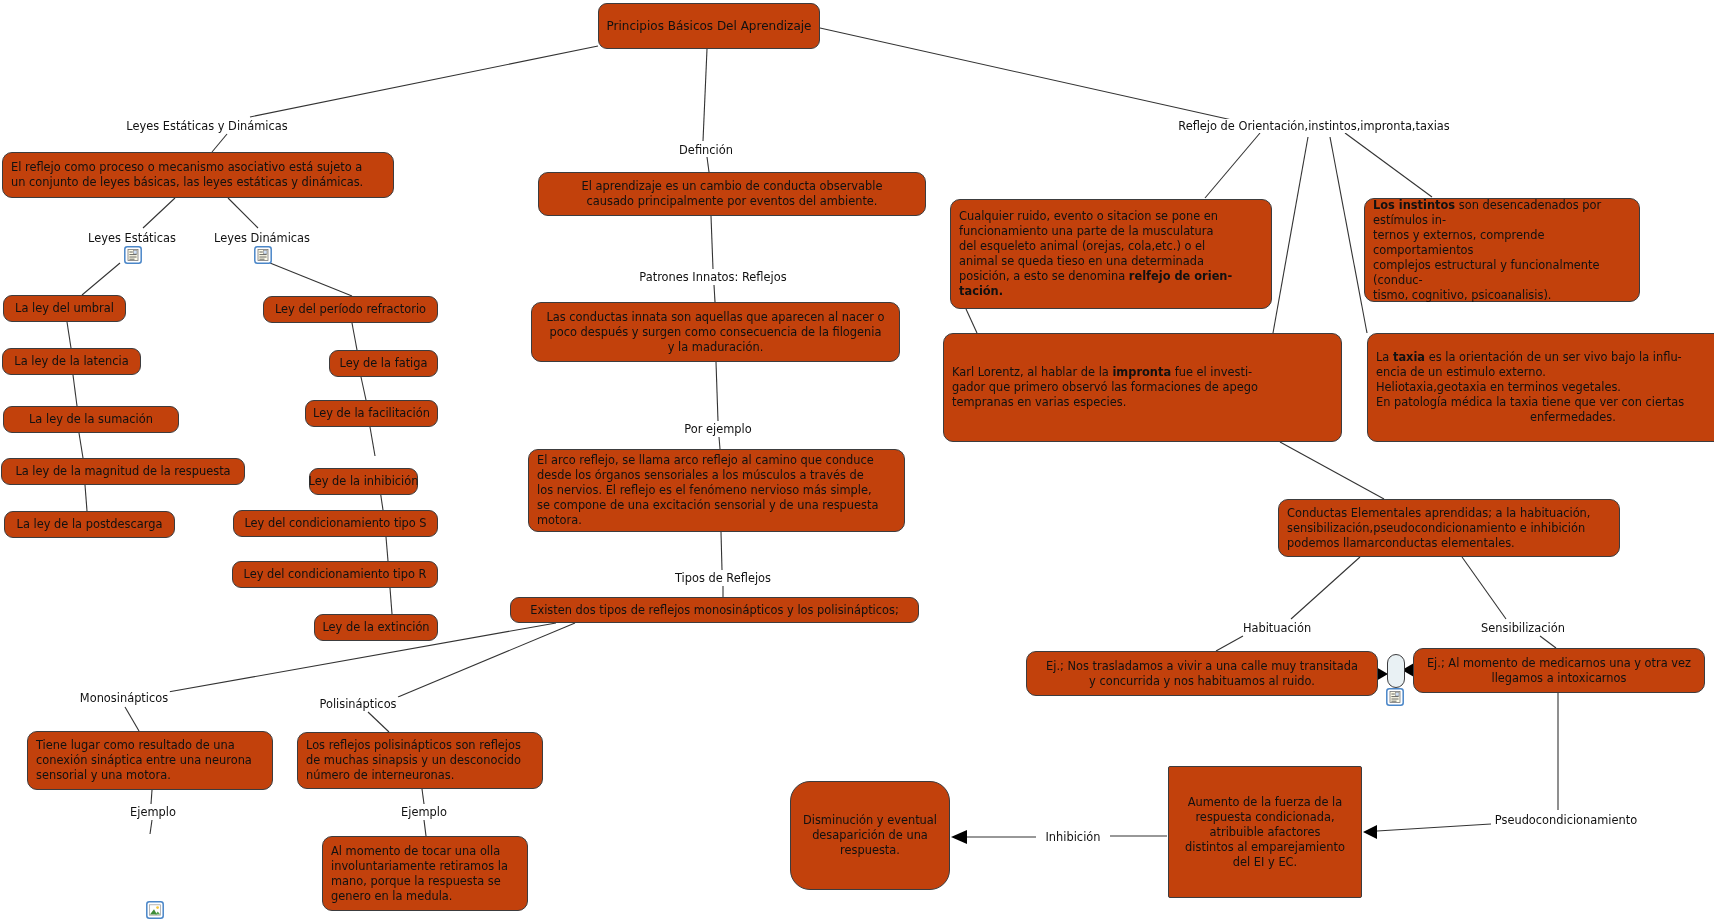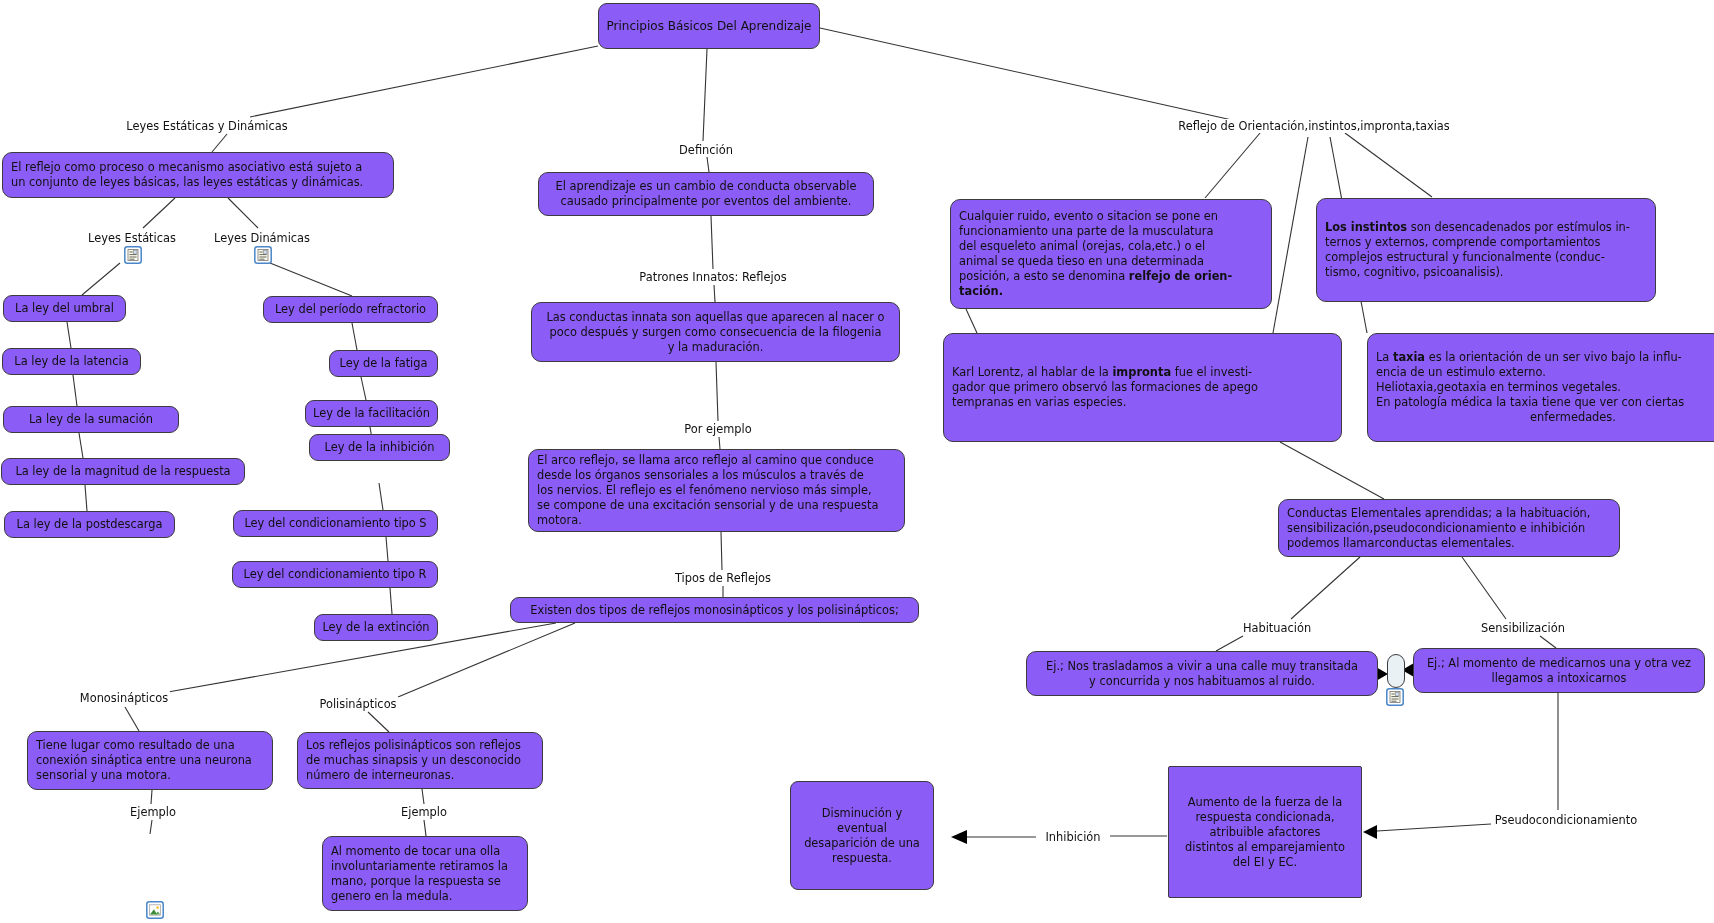--- a/index.html
+++ b/index.html
@@ -1,19 +1,19 @@
 <!DOCTYPE html>
 <html><head>
 <meta charset="utf-8">
 <style>
   html,body{margin:0;padding:0;background:#fff;}
   #canvas{position:relative;width:1714px;height:923px;background:#ffffff;overflow:hidden;
           font-family:"DejaVu Sans",sans-serif;color:#111;}
   svg.edges{position:absolute;left:0;top:0;z-index:0;}
-  .node{position:absolute;z-index:1;background:#8b5cf6;border:1.4px solid #3c3c3e;border-radius:10px;
+  .node{position:absolute;z-index:1;background:#c2410c;border:1.4px solid #3c3c3e;border-radius:10px;
         box-sizing:border-box;display:flex;flex-direction:column;justify-content:center;
         font-size:11.4px;line-height:15px;white-space:pre-line;padding:2px 8px;}
   .node.center{text-align:center;align-items:center;}
   .node.left{text-align:left;align-items:flex-start;}
   .node.one-line{white-space:nowrap;text-align:center;align-items:center;padding:0 4px;border-radius:9px;}
   .cline{display:block;width:100%;text-align:center;}
   .label{position:absolute;z-index:2;transform:translate(-50%,-50%);font-size:11.4px;line-height:14px;
          white-space:nowrap;background:#fff;padding:0 2px;}
   .pill{position:absolute;z-index:1;background:#e9f1f4;border:1.4px solid #3c3c3e;border-radius:9px;}
   .icon{position:absolute;z-index:3;width:18px;height:18px;}
@@ -105,26 +105,26 @@
   <div class="node left" style="left:2px;top:152px;width:392px;height:46px">El reflejo como proceso o mecanismo asociativo está sujeto a
 un conjunto de leyes básicas, las leyes estáticas y dinámicas.</div>
   <div class="node one-line" style="left:3px;top:295px;width:123px;height:27px">La ley del umbral</div>
   <div class="node one-line" style="left:2px;top:348px;width:139px;height:27px">La ley de la latencia</div>
   <div class="node one-line" style="left:3px;top:406px;width:176px;height:27px">La ley de la sumación</div>
   <div class="node one-line" style="left:1px;top:458px;width:244px;height:27px">La ley de la magnitud de la respuesta</div>
   <div class="node one-line" style="left:4px;top:511px;width:171px;height:27px">La ley de la postdescarga</div>
   <div class="node one-line" style="left:263px;top:296px;width:175px;height:27px">Ley del período refractorio</div>
   <div class="node one-line" style="left:329px;top:350px;width:109px;height:27px">Ley de la fatiga</div>
   <div class="node one-line" style="left:305px;top:400px;width:133px;height:27px">Ley de la facilitación</div>
-  <div class="node one-line" style="left:309px;top:434px;width:141px;height:27px">Ley de la inhibición</div>
+  <div class="node one-line" style="left:309px;top:468px;width:109px;height:27px">Ley de la inhibición</div>
   <div class="node one-line" style="left:233px;top:510px;width:205px;height:27px">Ley del condicionamiento tipo S</div>
   <div class="node one-line" style="left:232px;top:561px;width:206px;height:27px">Ley del condicionamiento tipo R</div>
   <div class="node one-line" style="left:314px;top:614px;width:124px;height:27px">Ley de la extinción</div>
 
-  <div class="node center" style="left:538px;top:172px;width:336px;height:44px">El aprendizaje es un cambio de conducta observable
+  <div class="node center" style="left:538px;top:172px;width:388px;height:44px">El aprendizaje es un cambio de conducta observable
 causado principalmente por eventos del ambiente.</div>
   <div class="node center" style="left:531px;top:302px;width:369px;height:60px">Las conductas innata son aquellas que aparecen al nacer o
 poco después y surgen como consecuencia de la filogenia
 y la maduración.</div>
   <div class="node left" style="left:528px;top:449px;width:377px;height:83px">El arco reflejo, se llama arco reflejo al camino que conduce
 desde los órganos sensoriales a los músculos a través de
 los nervios. El reflejo es el fenómeno nervioso más simple,
 se compone de una excitación sensorial y de una respuesta
 motora.</div>
   <div class="node one-line" style="left:510px;top:597px;width:409px;height:26px">Existen dos tipos de reflejos monosinápticos y los polisinápticos;</div>
@@ -141,21 +141,21 @@
 genero en la medula.</div>
 
   <div class="node left" style="left:950px;top:199px;width:322px;height:110px">
     <div><span>Cualquier ruido, evento o sitacion se pone en
 funcionamiento una parte de la musculatura
 del esqueleto animal (orejas, cola,etc.) o el
 animal se queda tieso en una determinada
 posición, a esto se denomina </span><b>relfejo de orien-
 tación.</b></div>
   </div>
-  <div class="node left" style="left:1316px;top:198px;width:340px;height:104px">
+  <div class="node left" style="left:1364px;top:198px;width:276px;height:104px">
     <div><b>Los instintos</b><span> son desencadenados por estímulos in-
 ternos y externos, comprende comportamientos
 complejos estructural y funcionalmente (conduc-
 tismo, cognitivo, psicoanalisis).</span></div>
   </div>
   <div class="node left" style="left:943px;top:333px;width:399px;height:109px">
     <div><span>Karl Lorentz, al hablar de la </span><b>impronta</b><span> fue el investi-
 gador que primero observó las formaciones de apego
 tempranas en varias especies.</span></div>
   </div>
@@ -166,21 +166,21 @@
 En patología médica la taxia tiene que ver con ciertas</span><span class="cline">enfermedades.</span></div>
   </div>
   <div class="node left" style="left:1278px;top:499px;width:342px;height:58px">Conductas Elementales aprendidas; a la habituación,
 sensibilización,pseudocondicionamiento e inhibición
 podemos llamarconductas elementales.</div>
   <div class="node center" style="left:1026px;top:651px;width:352px;height:45px">Ej.; Nos trasladamos a vivir a una calle muy transitada
 y concurrida y nos habituamos al ruido.</div>
   <div class="node center" style="left:1413px;top:648px;width:292px;height:45px">Ej.; Al momento de medicarnos una y otra vez
 llegamos a intoxicarnos</div>
   <div class="pill" style="left:1387px;top:654px;width:16px;height:32px"></div>
-  <div class="node center" style="left:790px;top:781px;width:144px;height:109px;border-radius:8px">Disminución y eventual
+  <div class="node center" style="left:790px;top:781px;width:160px;height:109px;border-radius:20px">Disminución y eventual
 desaparición de una
 respuesta.</div>
   <div class="node center" style="left:1168px;top:766px;width:194px;height:132px;border-radius:2px">Aumento de la fuerza de la
 respuesta condicionada,
 atribuible afactores
 distintos al emparejamiento
 del EI y EC.</div>
 
   <div class="icon" style="left:124px;top:246px">
     <svg width="18" height="18" viewBox="0 0 18 18">

